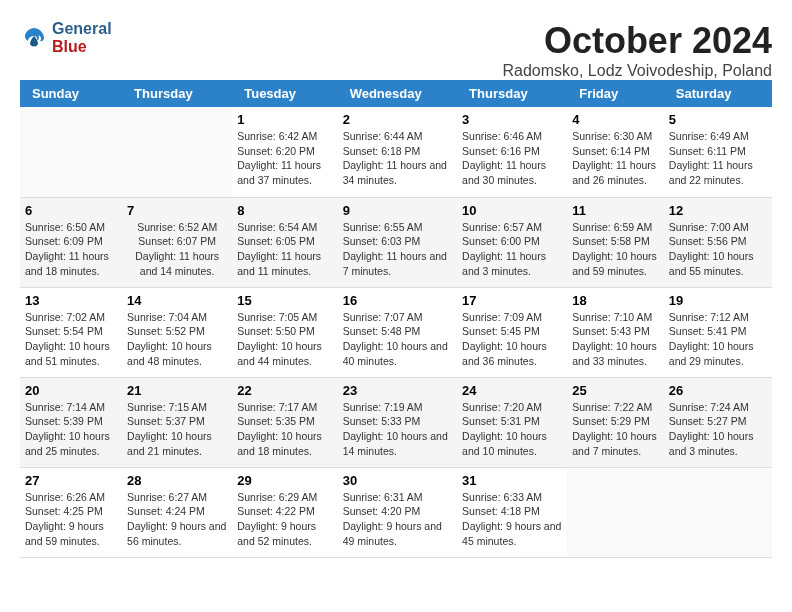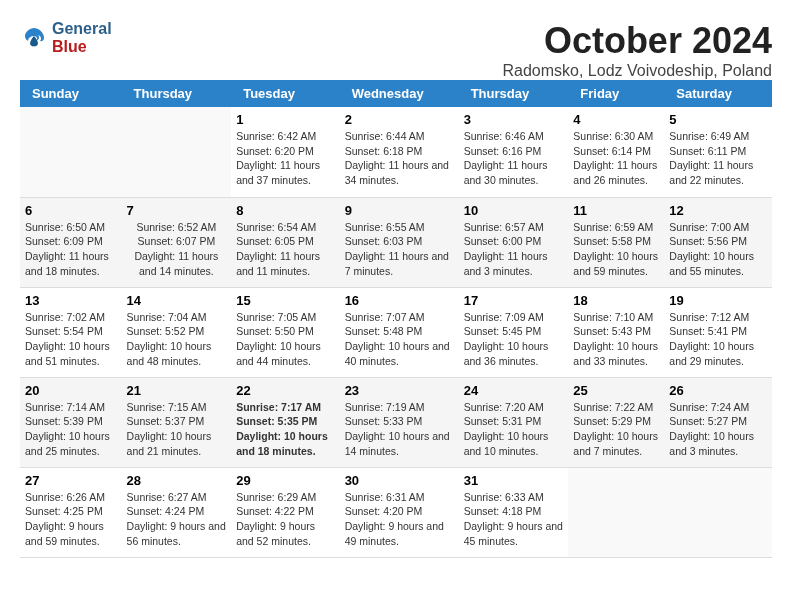--- a/index.html
+++ b/index.html
@@ -259,21 +259,21 @@
 Daylight: 10 hours and 25 minutes.</div>
         </td>
         <td>
           <span class="day-num">21</span>
           <div class="day-info" style="white-space: pre-line;">Sunrise: 7:15 AM
 Sunset: 5:37 PM
 Daylight: 10 hours and 21 minutes.</div>
         </td>
         <td>
           <span class="day-num">22</span>
-          <div class="day-info" style="white-space: pre-line; font-weight: bold;">Sunrise: 7:17 AM
+          <div class="day-info" style="white-space: pre-line;">Sunrise: 7:17 AM
 Sunset: 5:35 PM
 Daylight: 10 hours and 18 minutes.</div>
         </td>
         <td>
           <span class="day-num">23</span>
           <div class="day-info" style="white-space: pre-line;">Sunrise: 7:19 AM
 Sunset: 5:33 PM
 Daylight: 10 hours and 14 minutes.</div>
         </td>
         <td>

